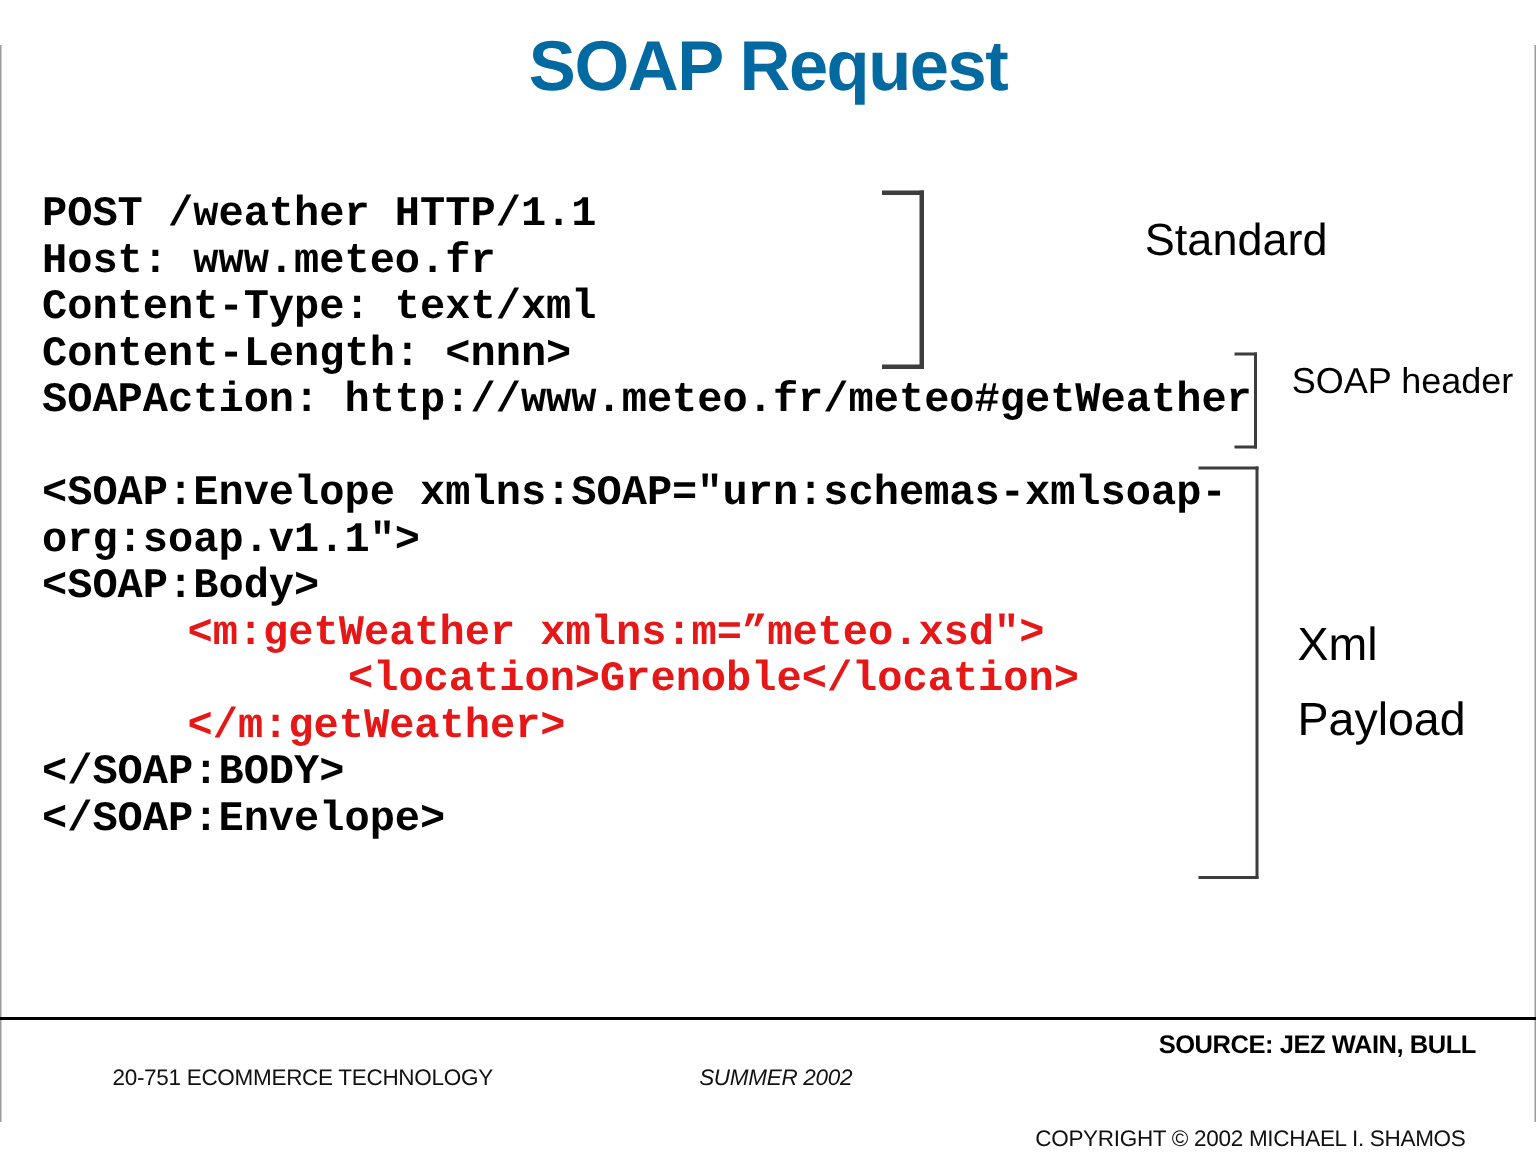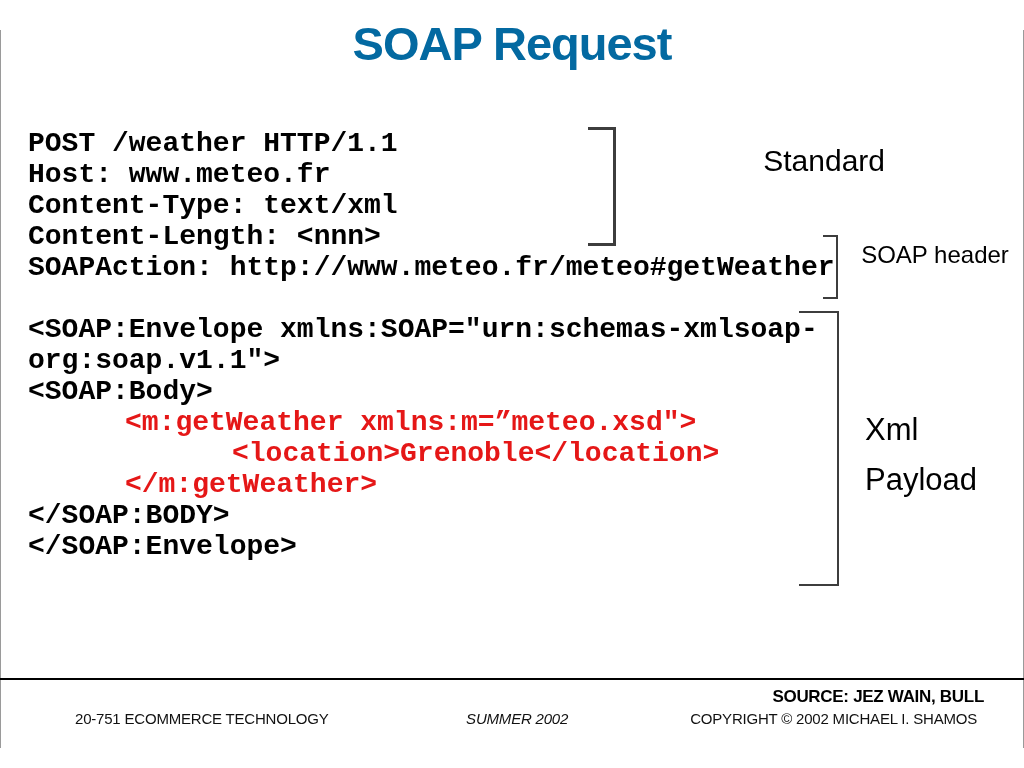--- a/index.html
+++ b/index.html
@@ -82,21 +82,21 @@
   }
   .footer-divider {
     position: absolute;
     left: 0; right: 0; top: 678px;
     height: 2px;
     background: #000000;
   }
   .footer { position: absolute; left: 0; right: 0; top: 710px; font-size: 15px; letter-spacing: -0.2px; color: #111111; }
   .footer .course { position: absolute; left: 75px; text-align: center; }
   .footer .term { position: absolute; left: 50.5%; transform: translateX(-50%); font-style: italic; }
-  .footer .copyright { position: absolute; right: 47px; }
+  .footer .copyright { position: absolute; right: 47px; margin-top: 41px; }
   .edge-line {
     position: absolute;
     width: 1px;
     top: 30px;
     height: 718px;
     background: #9a9a9a;
   }
   .edge-line.left { left: 0; }
   .edge-line.right { right: 0; }
 </style>

